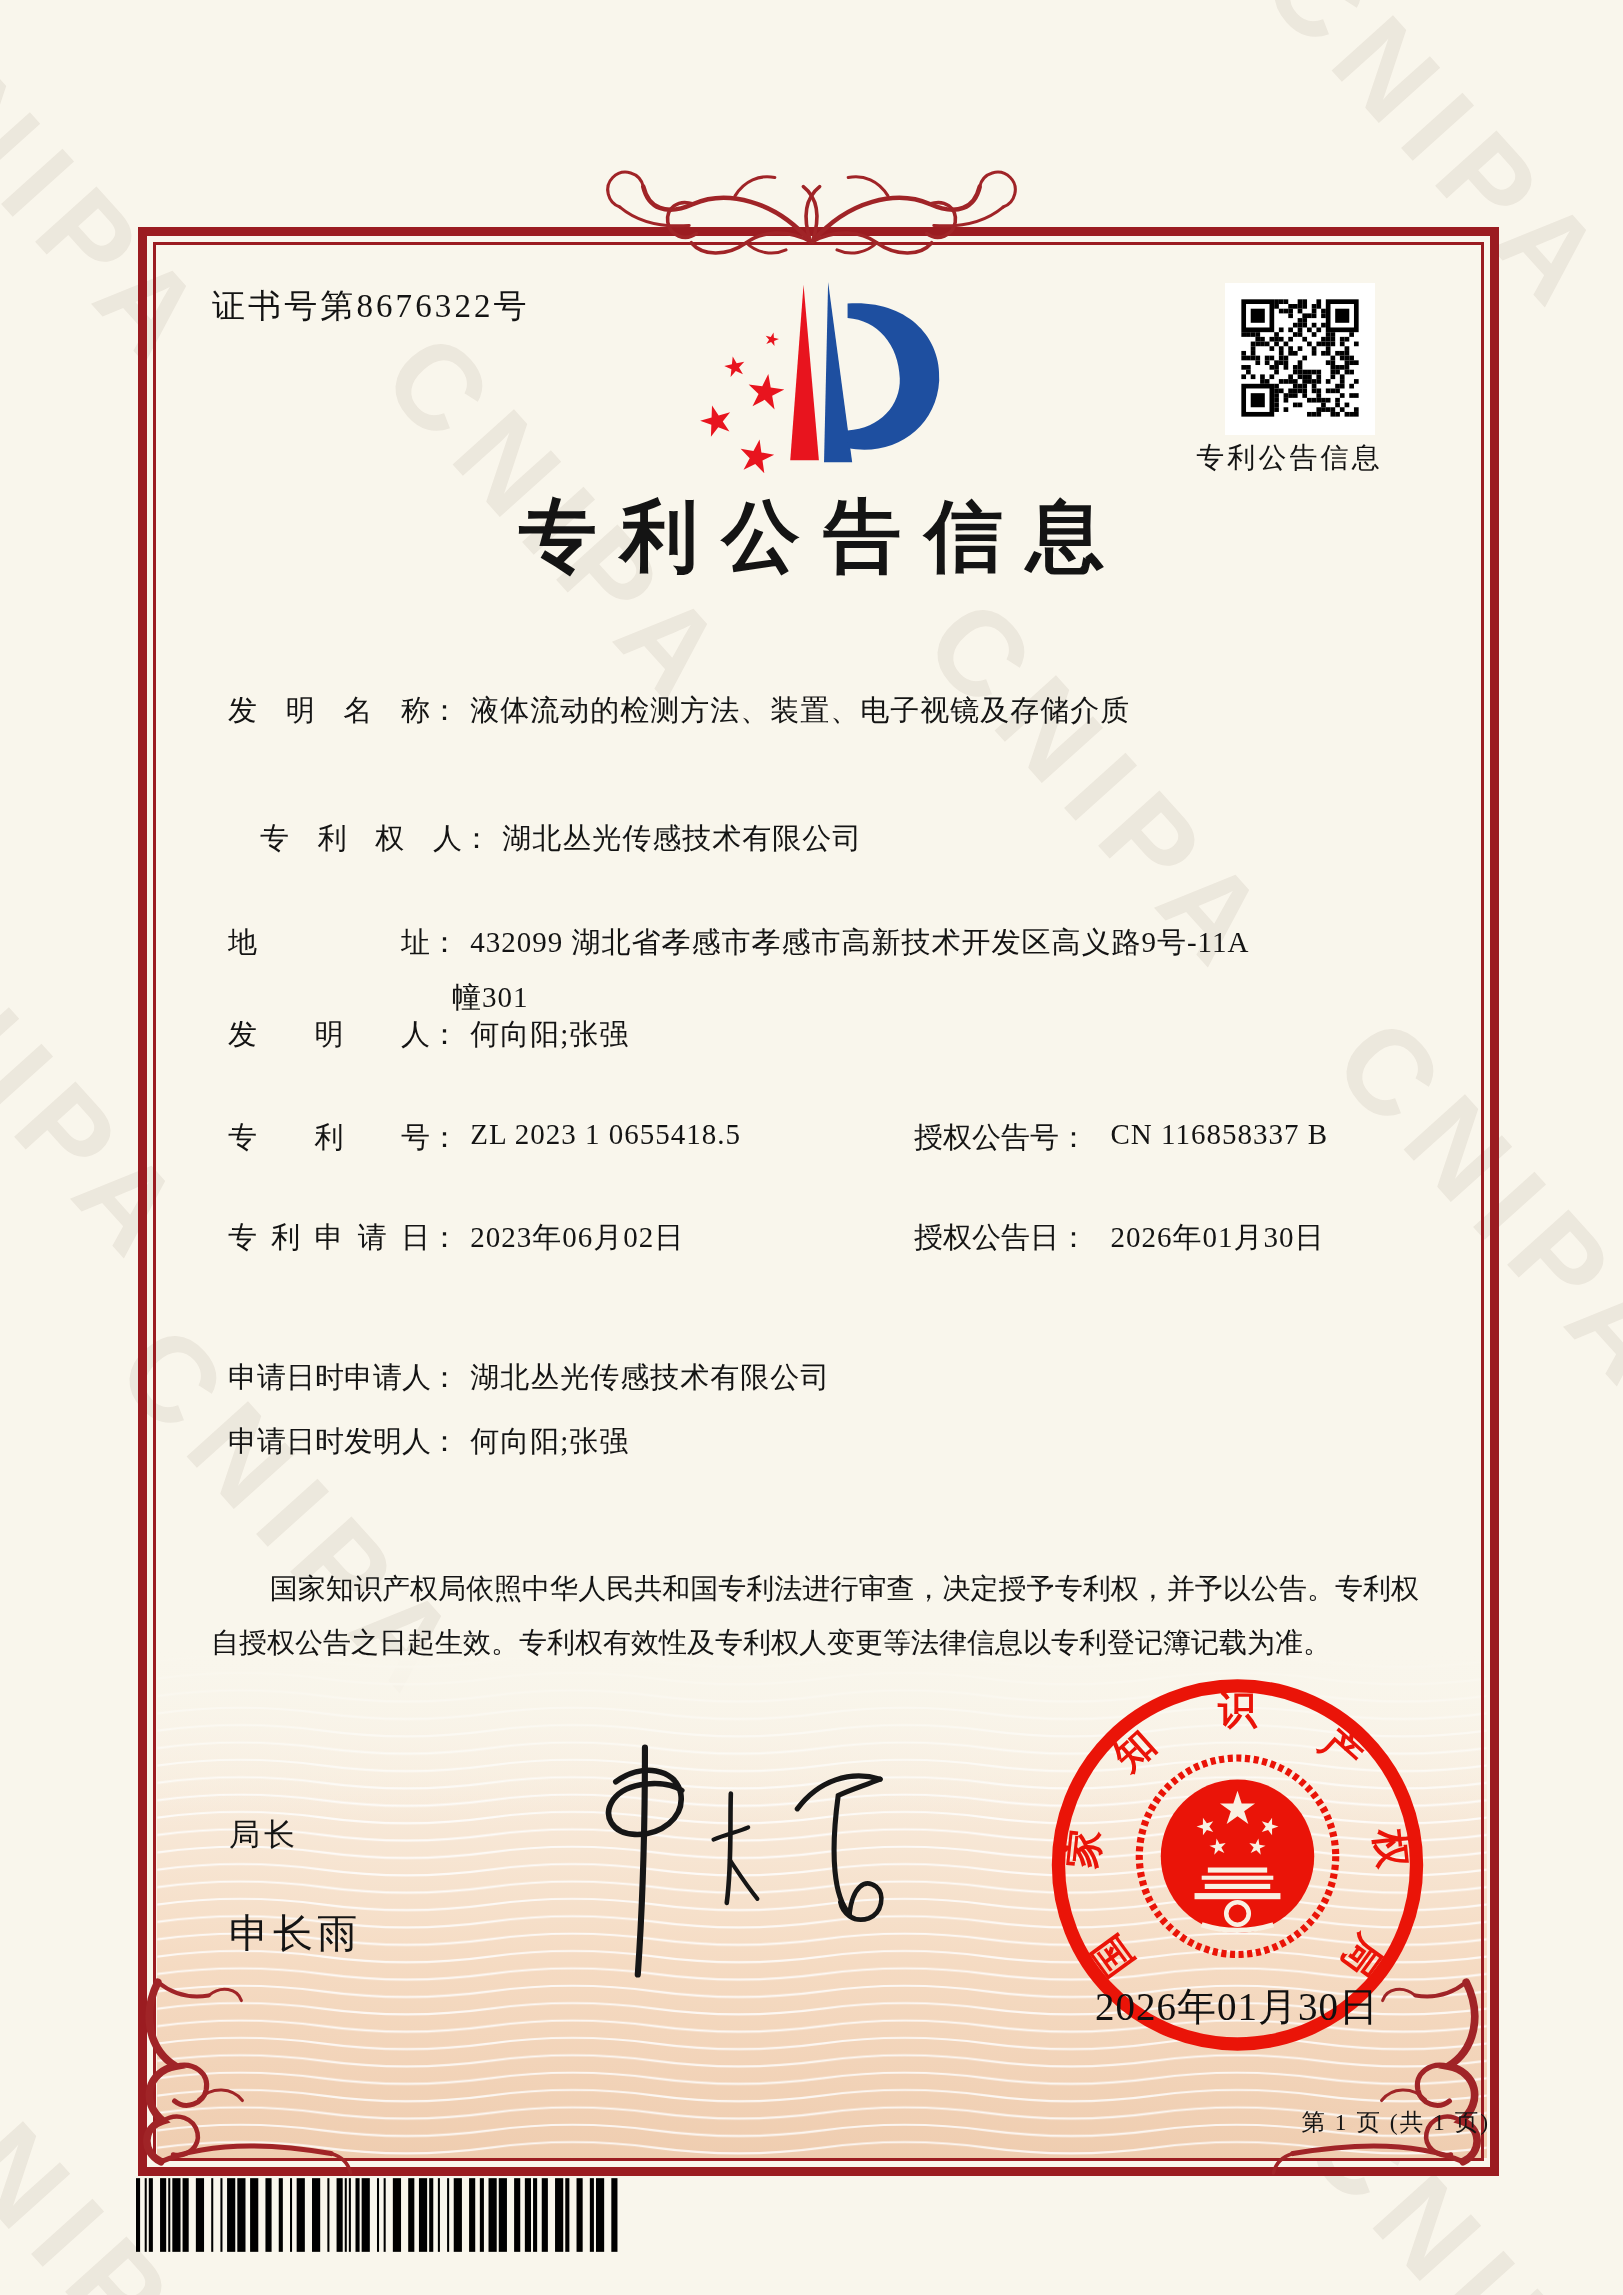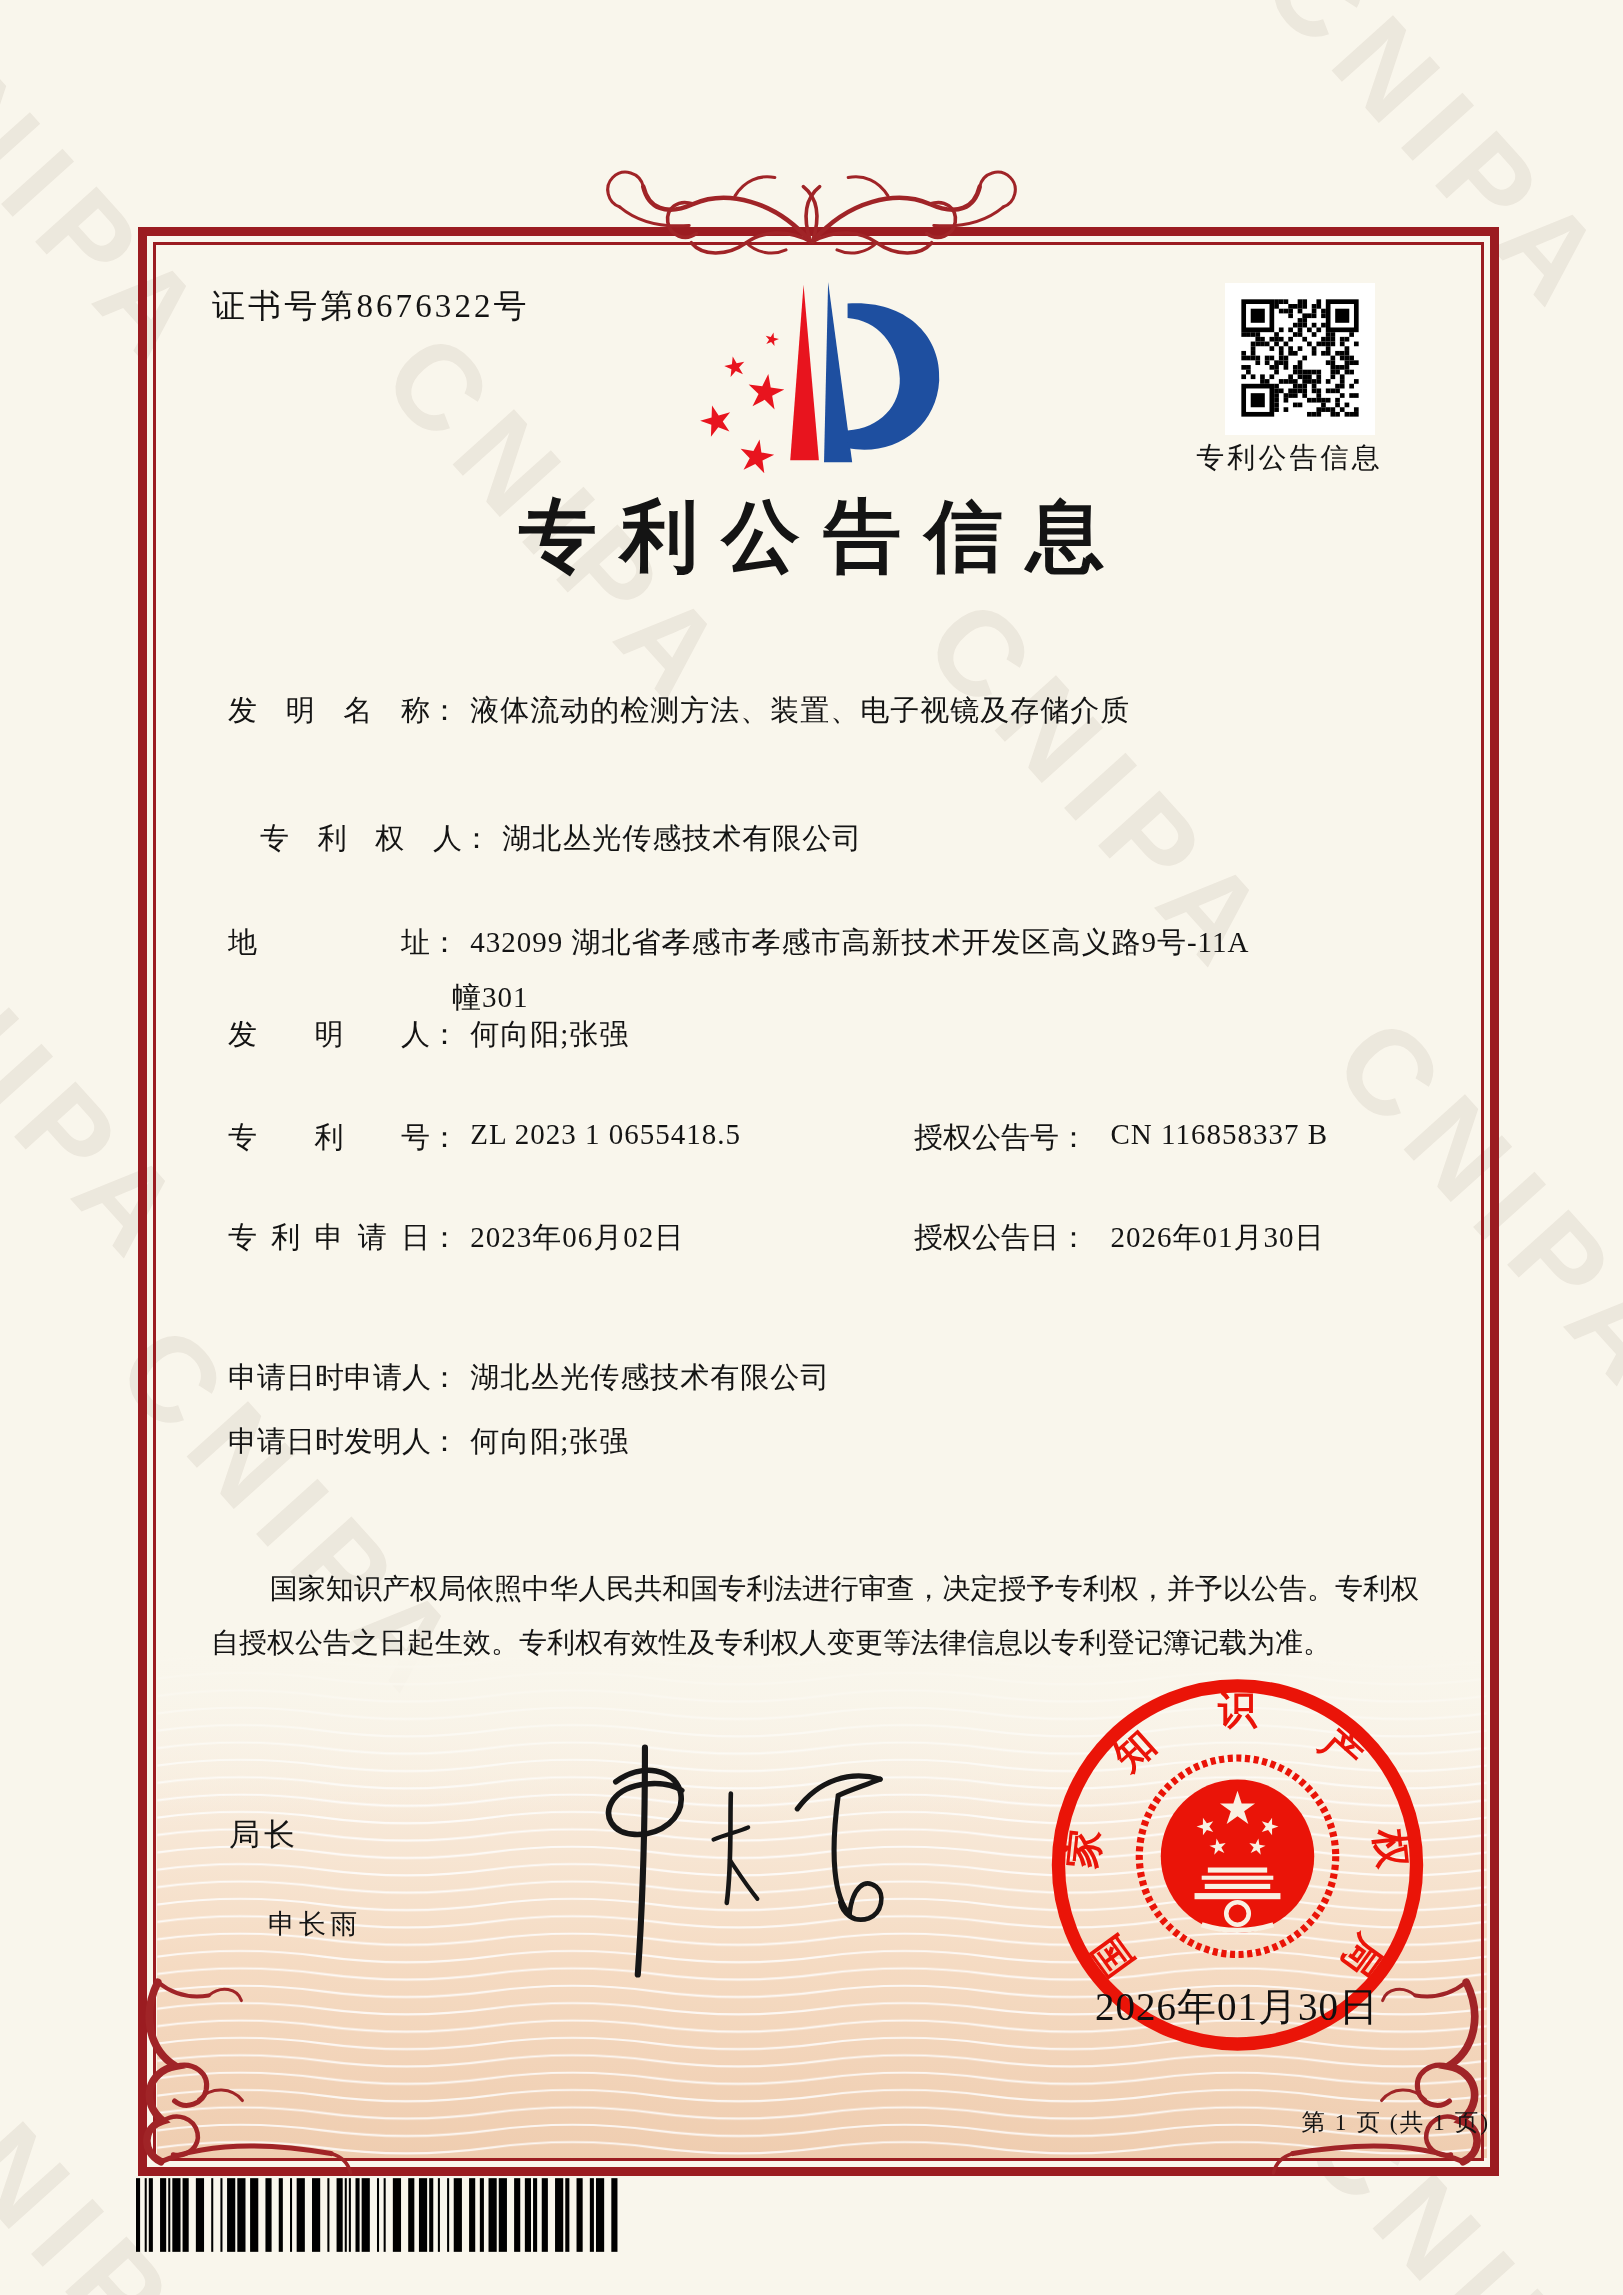--- a/index.html
+++ b/index.html
@@ -45,21 +45,21 @@
   .colon{display:inline-block;}
   .val{display:inline-block;margin-left:11.2px;letter-spacing:1px;}
   .rrow{position:absolute;left:914px;font-size:29px;display:flex;z-index:6;white-space:nowrap;}
   .rrow .val{margin-left:22.5px;}
   .addr2{position:absolute;left:452px;top:978px;font-size:29px;letter-spacing:1px;z-index:6;}
   
   .statement{position:absolute;left:211px;top:1562px;width:1208px;font-size:28px;
     line-height:54px;text-align:justify;text-indent:2.1em;z-index:6;}
   
   .director-title{position:absolute;left:229px;top:1814px;font-size:31px;letter-spacing:4.1px;z-index:6;}
-  .director-name{position:absolute;left:229px;top:1906px;font-size:27px;letter-spacing:4.1px;z-index:6;margin-left:39px;}
+  .director-name{position:absolute;left:229px;top:1906px;font-size:40px;letter-spacing:4.1px;z-index:6;}
   .sig{position:absolute;left:511px;top:1733px;z-index:6;}
   
   .seal{position:absolute;left:1043px;top:1668px;z-index:7;}
   .seal-date{position:absolute;left:1058px;top:1980px;width:358px;text-align:center;
     font-size:39px;color:#101010;z-index:8;letter-spacing:1px;}
   
   .footer{position:absolute;left:12px;top:2106px;width:1478px;text-align:right;font-size:23.5px;
     letter-spacing:2px;z-index:6;}
   .barcode{position:absolute;left:136px;top:2178px;z-index:9;background:#f9f6ec;}
   .orn{position:absolute;z-index:5;pointer-events:none;}

